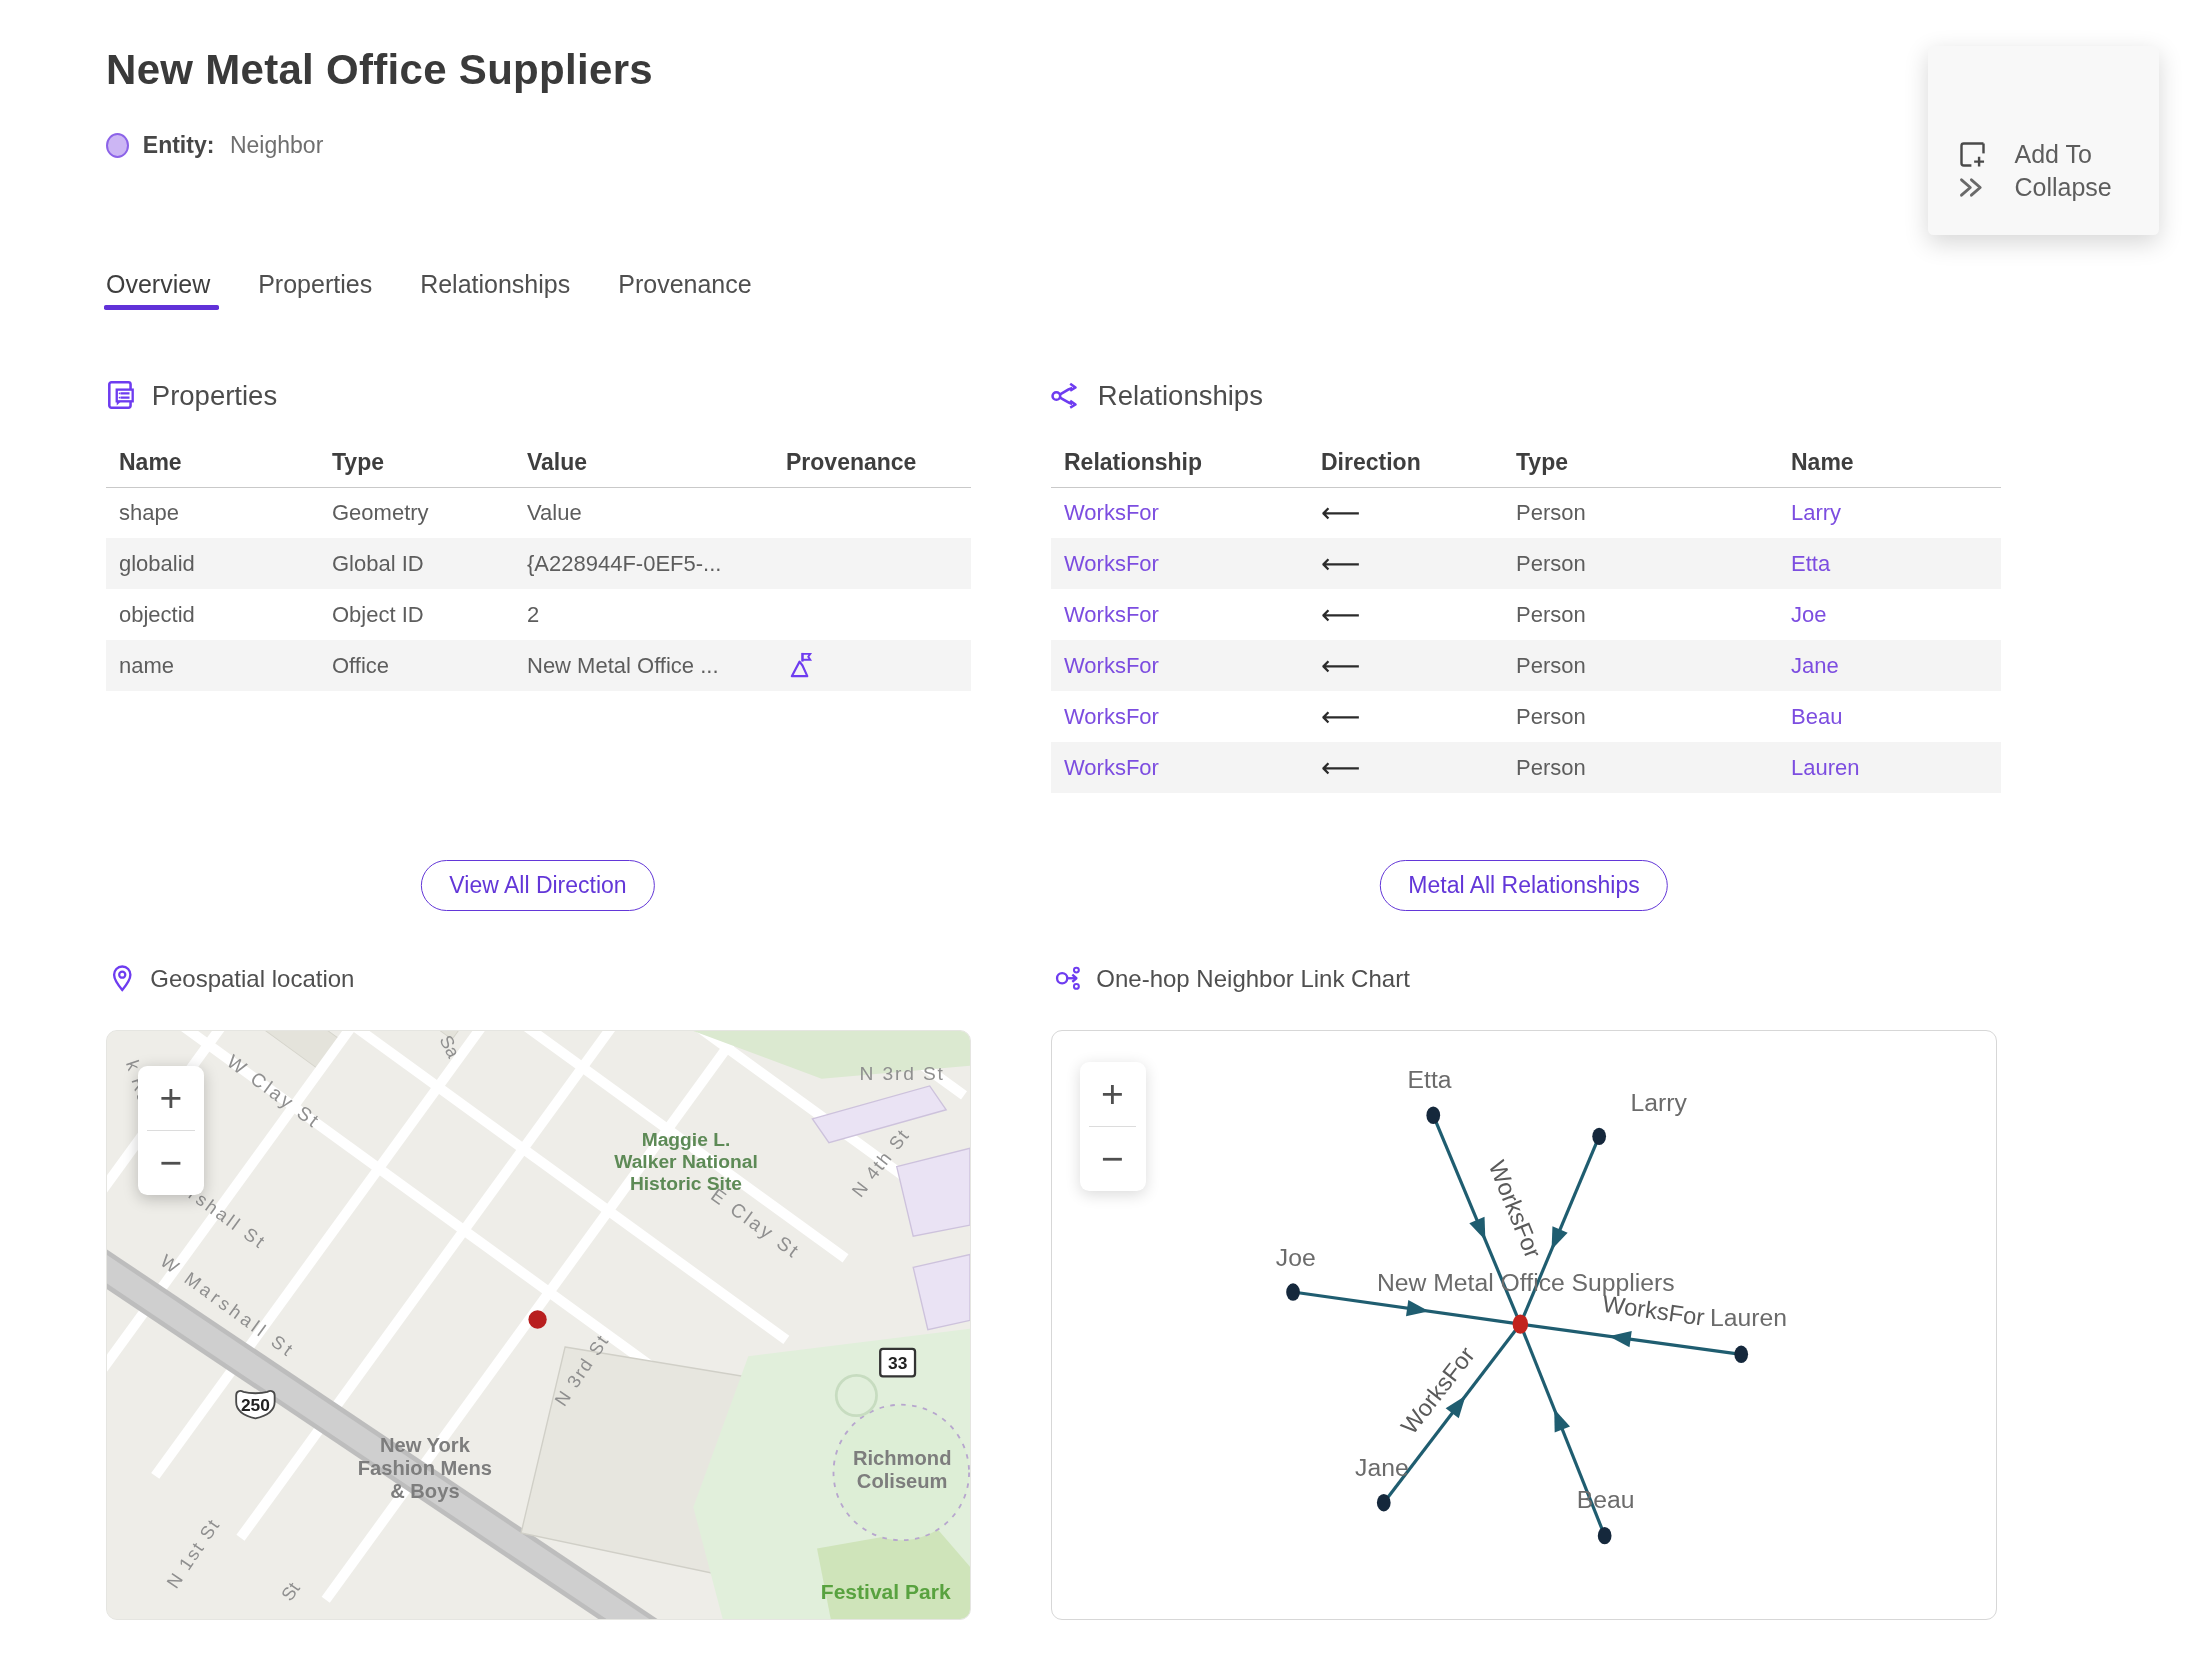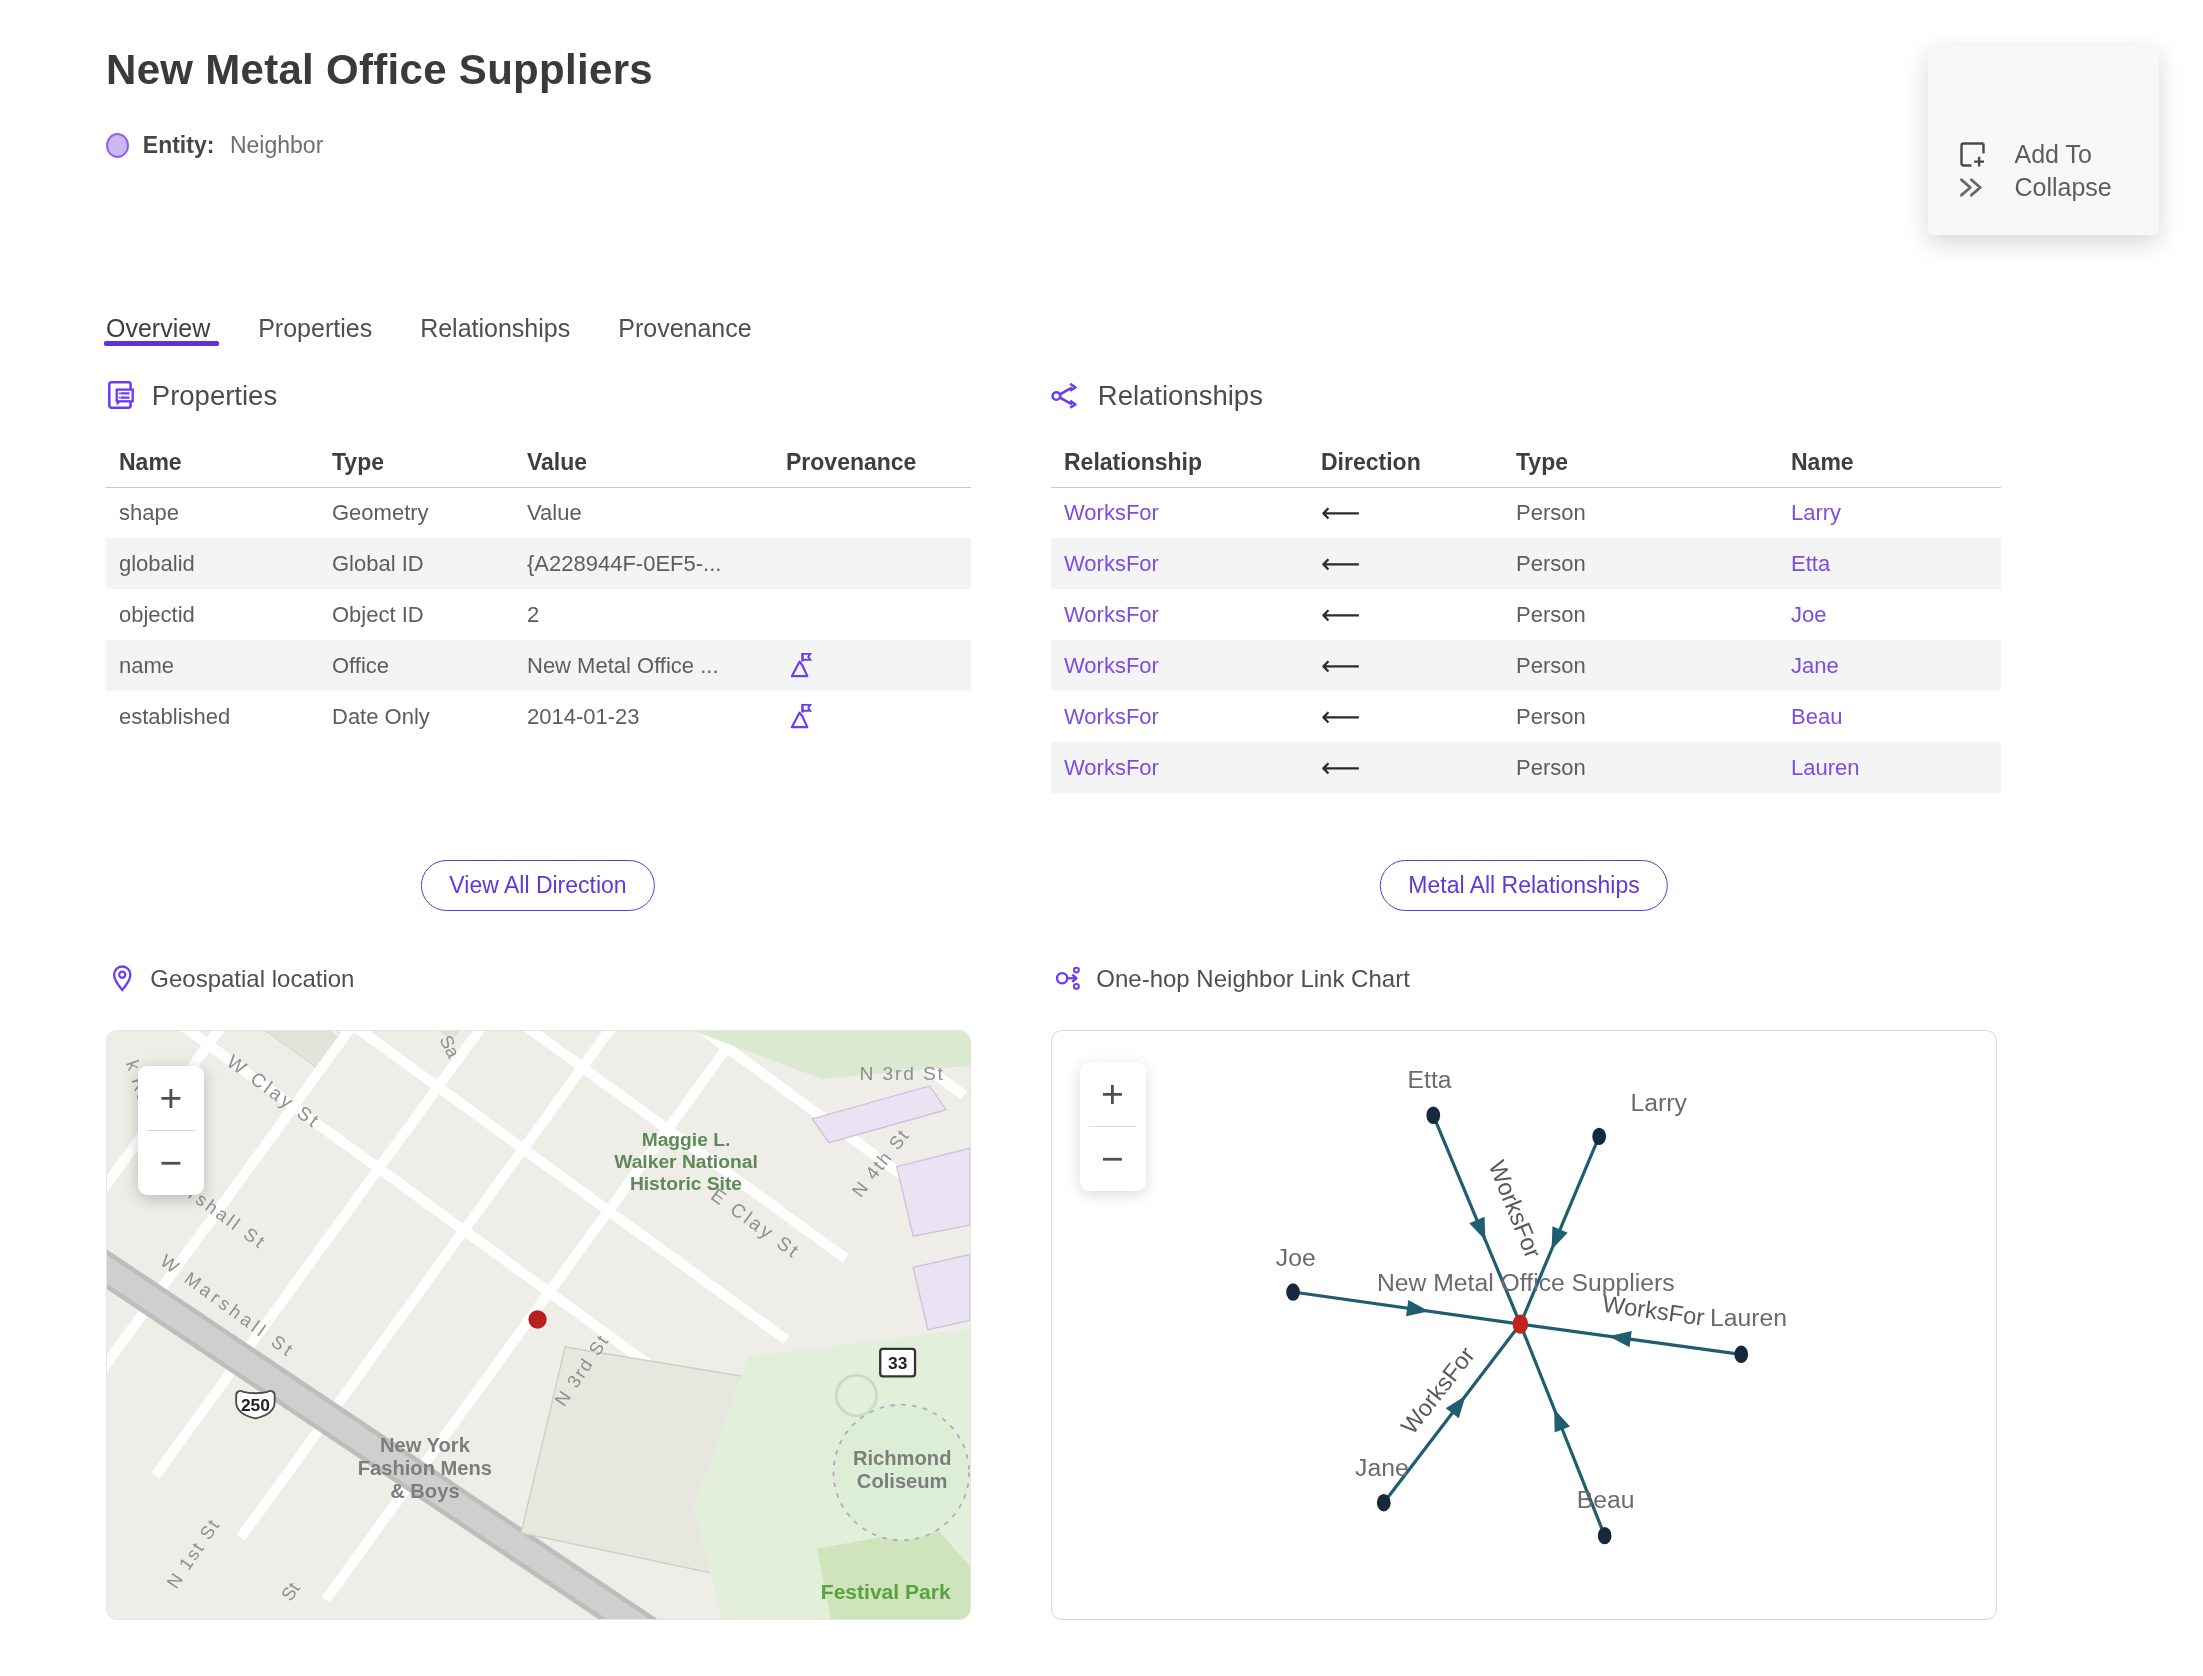--- a/index.html
+++ b/index.html
@@ -16,21 +16,21 @@
 
   
   #actions-card { left:1928px; top:46px; width:231px; height:189px; background:#f8f8f8;
     border-radius:5.5px; box-shadow:0 7.3px 24px rgba(0,0,0,.16); padding:31px 27.5px;
     display:flex; flex-direction:column; justify-content:flex-end; z-index:10; }
   .action-item { display:flex; align-items:center; gap:26px; font-size:25px; color:#5d5d5d; cursor:pointer; }
   .action-item svg { width:33px; height:33px; flex:0 0 auto; }
 
   
   #tabs { left:106px; top:270px; display:flex; gap:48px; }
-  .tab { font-size:25px; color:#4f4f4f; padding-bottom:3px; position:relative; cursor:pointer;margin-top:44px; }
+  .tab { font-size:25px; color:#4f4f4f; padding-bottom:11px; position:relative; cursor:pointer; }
   .tab.active { color:#3e3e3e; }
   .tab.active::after { content:""; position:absolute; left:-1.8px; right:-9.2px; bottom:0;
     height:4.6px; background:#6131d8; border-radius:1.8px; }
 
   
   .section-header { display:flex; align-items:center; gap:13.8px; }
   .section-header .sh-label { font-size:27.5px; color:#4c4c4c; }
   .section-header svg { width:34px; height:34px; }
   #props-header { left:104px; top:379px; }
   #rels-header  { left:1050px; top:379px; }
@@ -157,30 +157,20 @@
       <tr>
         <td>objectid</td>
         <td>Object ID</td>
         <td>2</td>
         <td class="prov-cell"></td>
       </tr>
       <tr>
         <td>name</td>
         <td>Office</td>
         <td>New Metal Office ...</td>
-        <td class="prov-cell"><svg viewBox="0 0 32 32">
-    <path d="M6,27 L14,12 L17,16 L22,27 Z" fill="none" stroke="#6e3cf0" stroke-width="2.2" stroke-linejoin="round"></path>
-    <path d="M17,12 V3" stroke="#6e3cf0" stroke-width="2.2"></path>
-    <path d="M17,4 H25 L23,7 L25,10 H17 Z" fill="none" stroke="#6e3cf0" stroke-width="2"></path>
-  </svg></td>
-      </tr>
-      <tr>
-        <td>established</td>
-        <td>Date Only</td>
-        <td>2014-01-23</td>
         <td class="prov-cell"><svg viewBox="0 0 32 32">
     <path d="M6,27 L14,12 L17,16 L22,27 Z" fill="none" stroke="#6e3cf0" stroke-width="2.2" stroke-linejoin="round"></path>
     <path d="M17,12 V3" stroke="#6e3cf0" stroke-width="2.2"></path>
     <path d="M17,4 H25 L23,7 L25,10 H17 Z" fill="none" stroke="#6e3cf0" stroke-width="2"></path>
   </svg></td>
       </tr>
     </tbody>
 </table>
 
 <button class="abs view-all-btn" id="props-btn">View All Direction</button>

